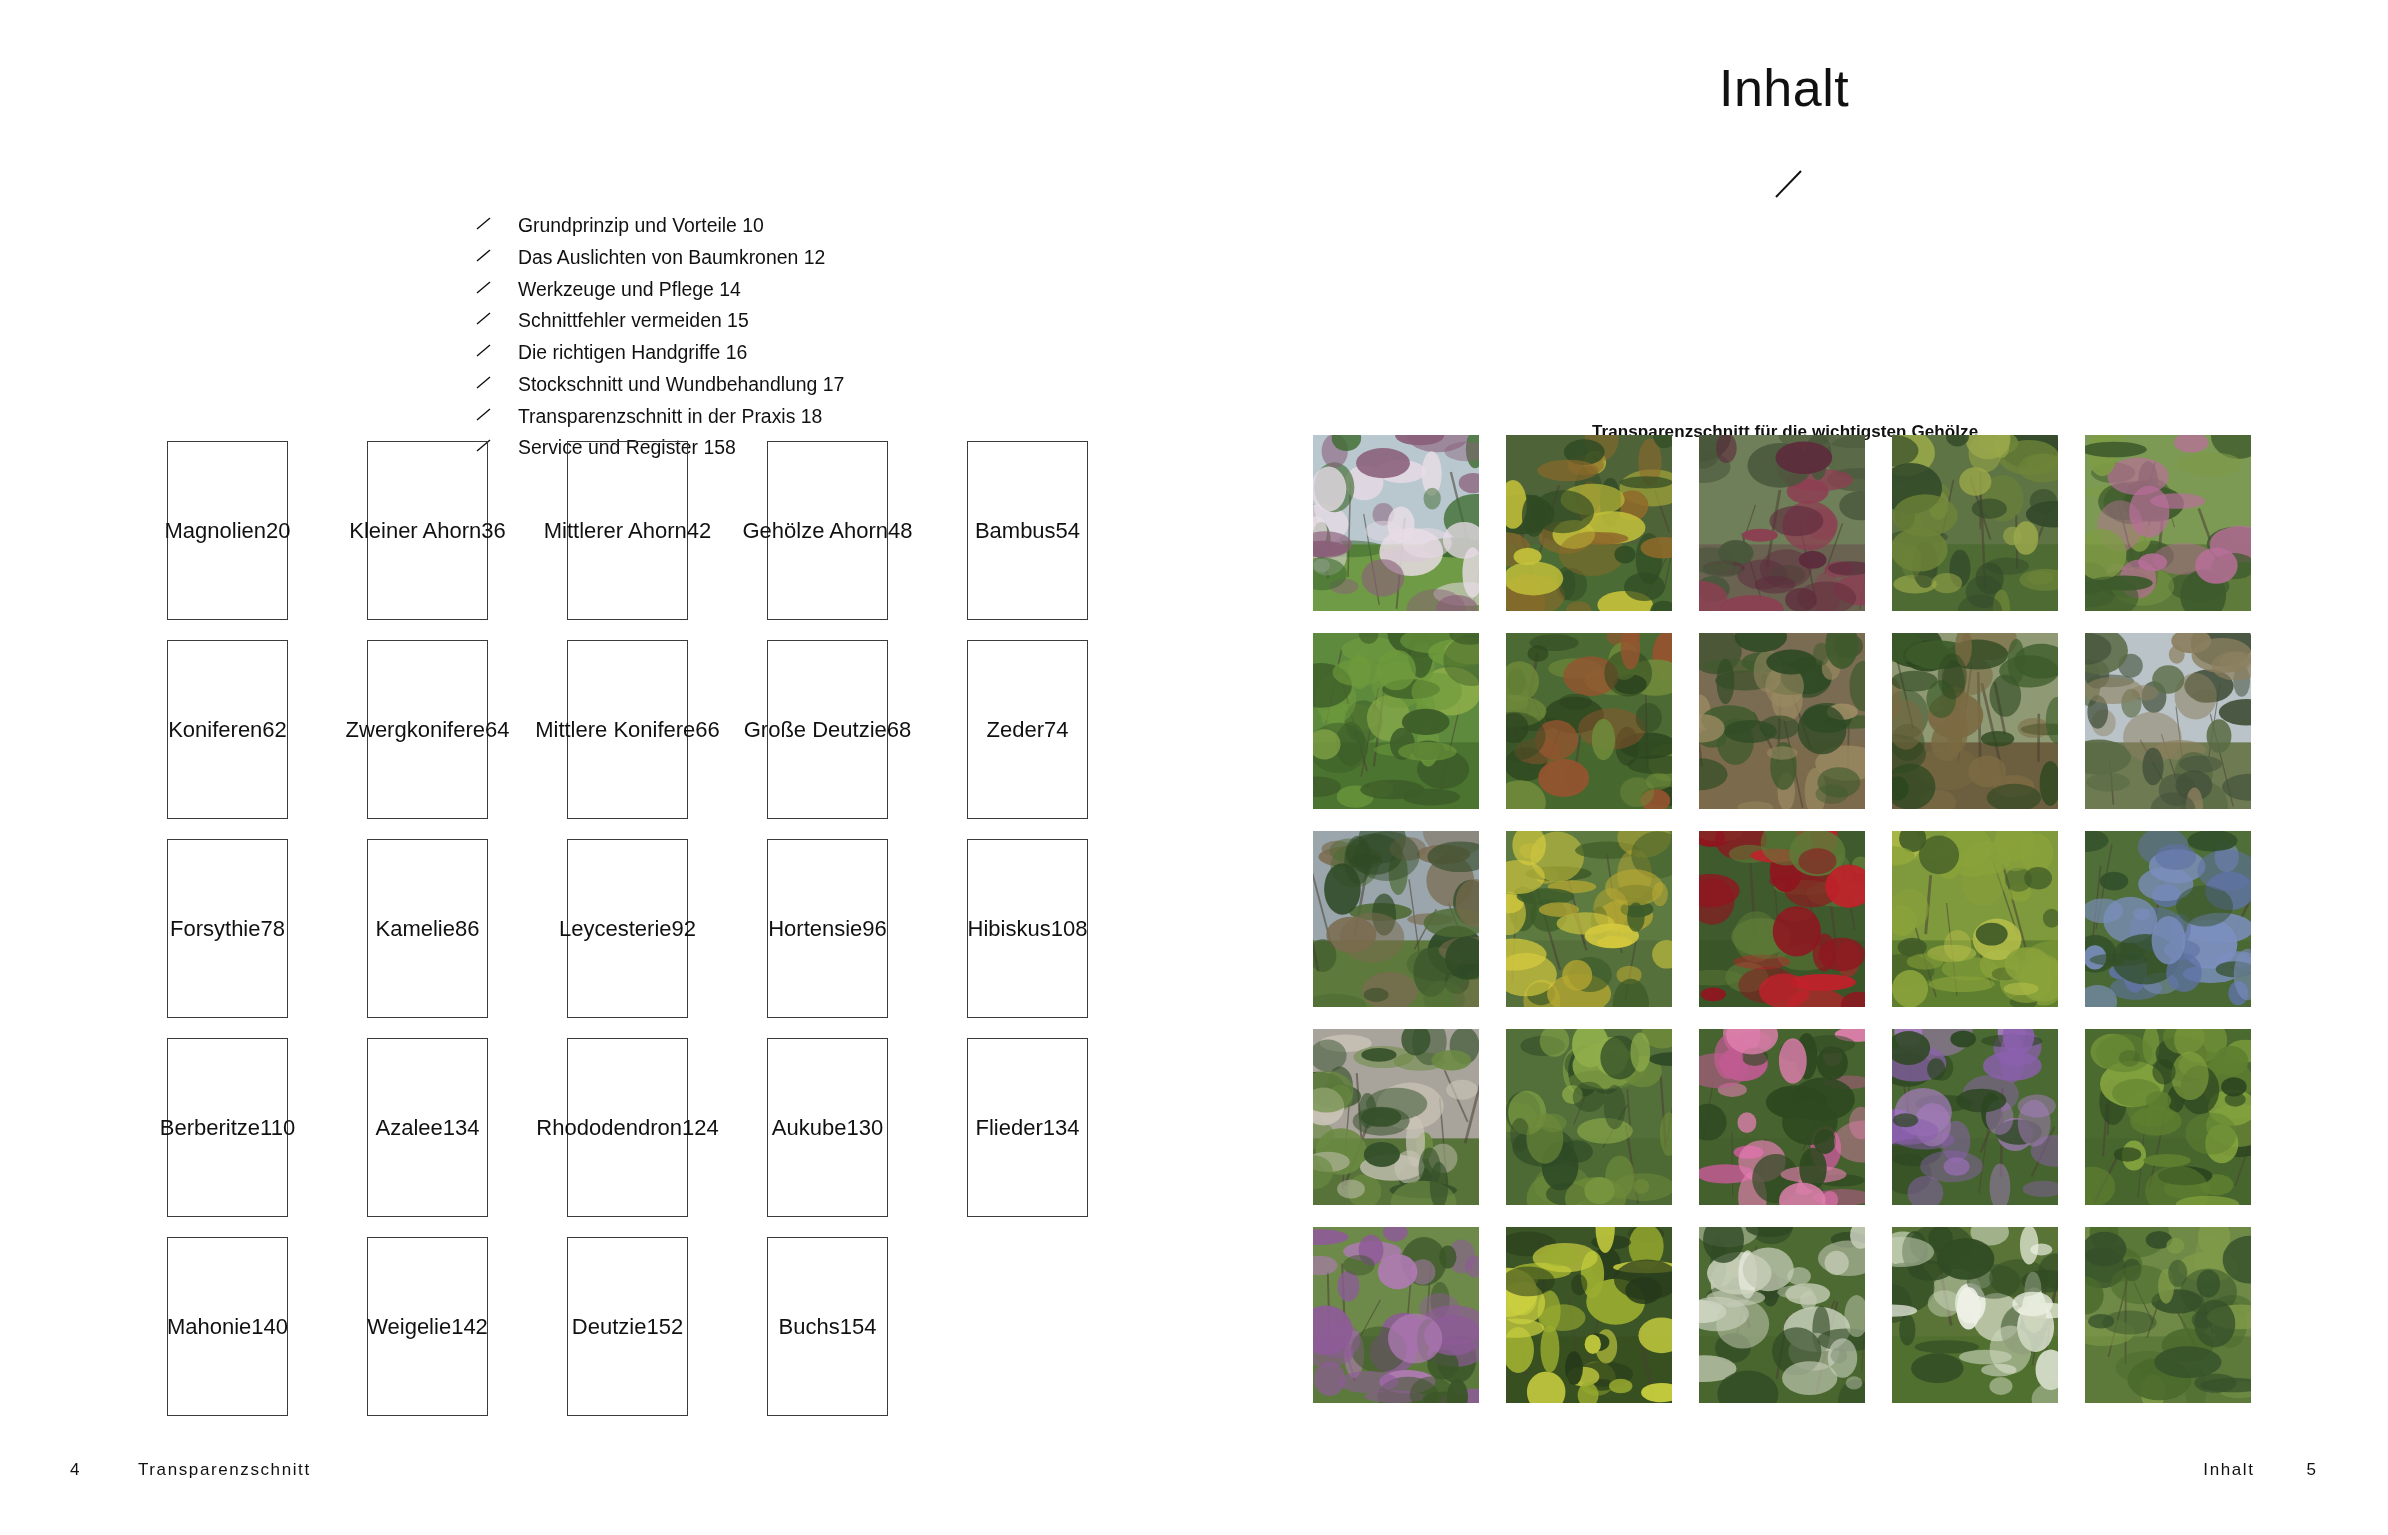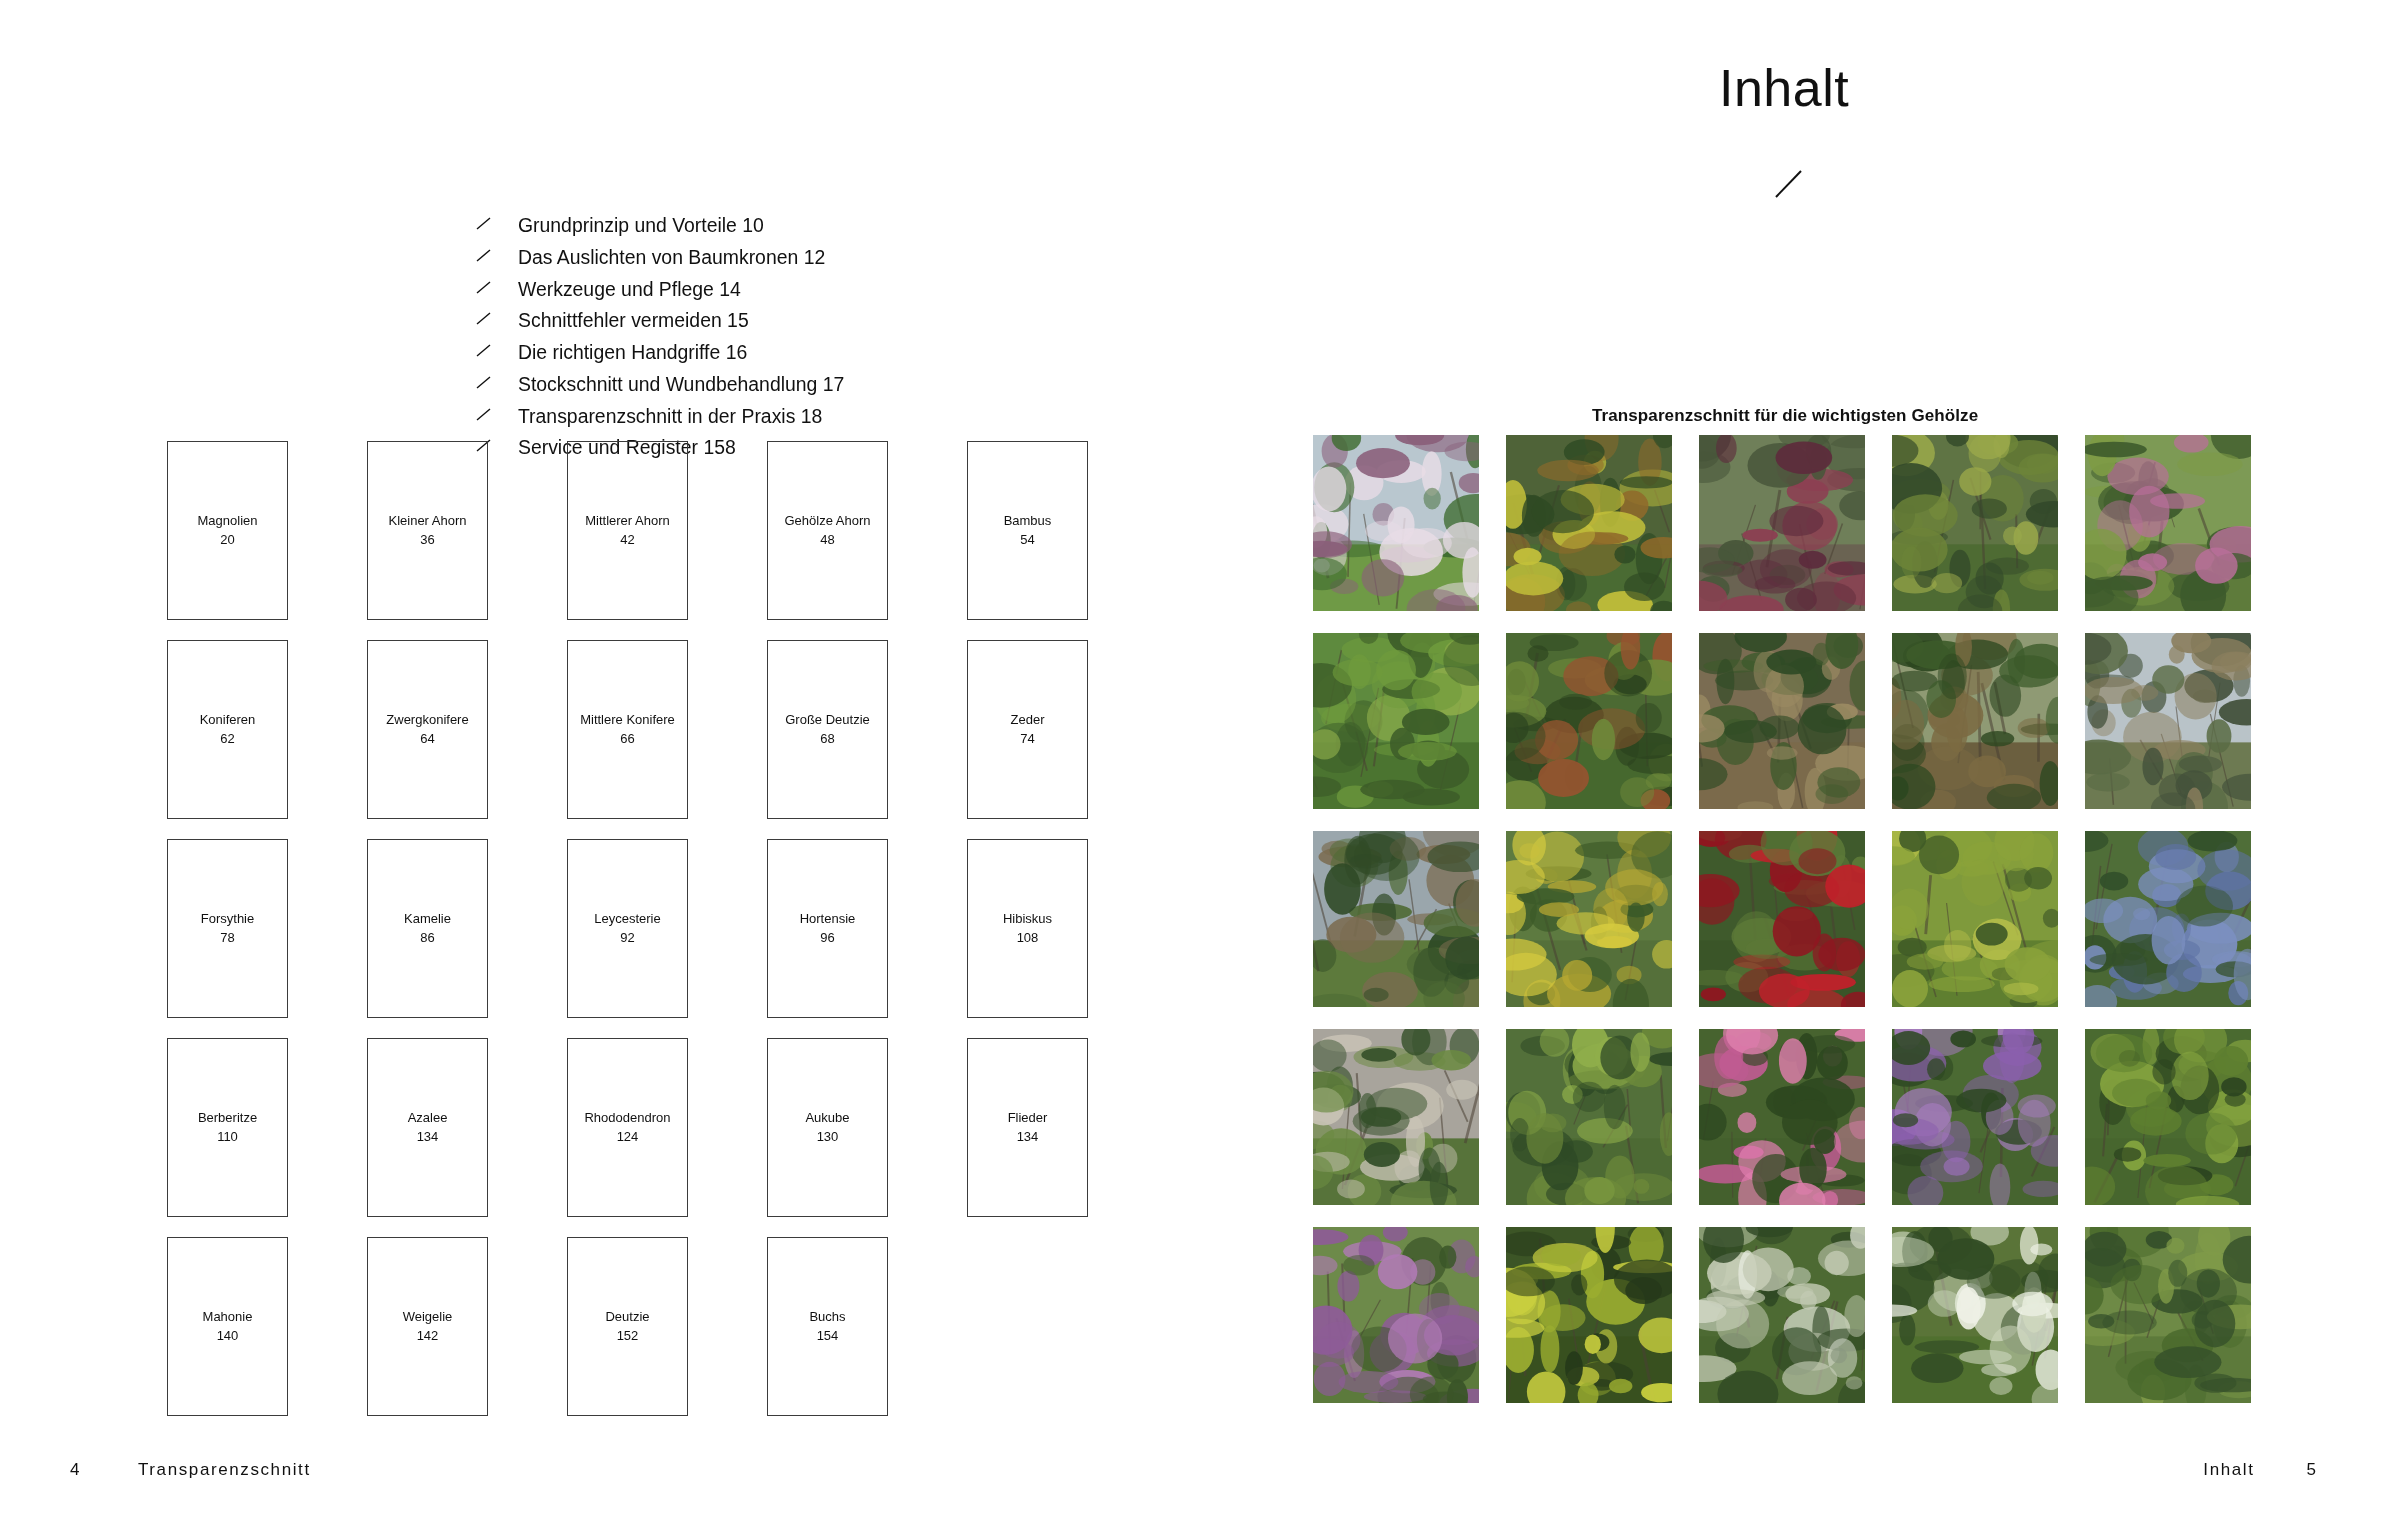--- a/index.html
+++ b/index.html
@@ -80,38 +80,38 @@
     top: 441px;
     display: grid;
     grid-template-columns: repeat(5, 156px);
     grid-template-rows: repeat(5, 179px);
     column-gap: 44px;
     row-gap: 20px;
   }
   .chapter-box {
     border: 1px solid #3b3b3b;
     display: flex;
-    flex-direction: column;
+    flex-direction: row;
     align-items: center;
     justify-content: center;
     text-align: center;
-    font-size: 13px;
+    font-size: 22px;
     line-height: 1.45;
     color: #111;
     padding: 4px;
     margin-left: 35px;
   }
   .chapter-box .bx-name { white-space: nowrap; }
   .chapter-box .bx-page { }
 
   
   .photo-caption {
     position: absolute;
     left: 1592px;
-    top: 406px;
+    top: 422px;
     font-size: 17px;
     font-weight: bold;
     color: #111;
     letter-spacing: 0.1px;
   }
 
   
   .photo-grid {
     position: absolute;
     left: 1313px;

